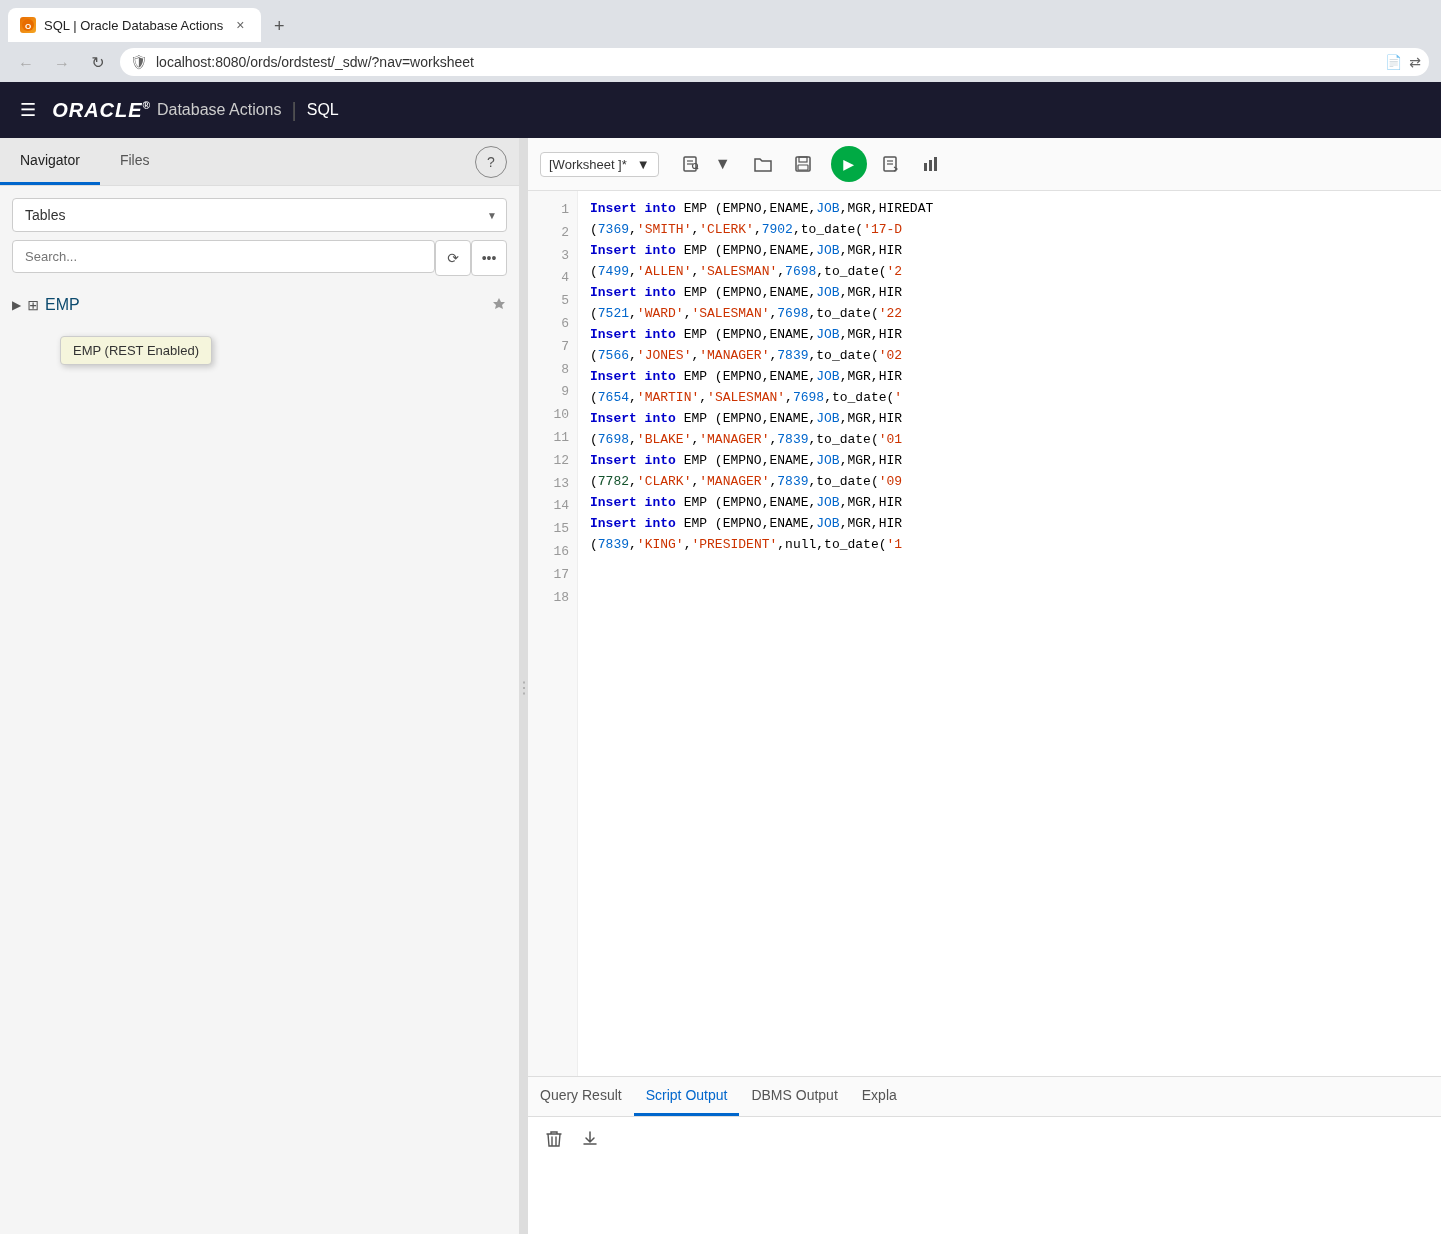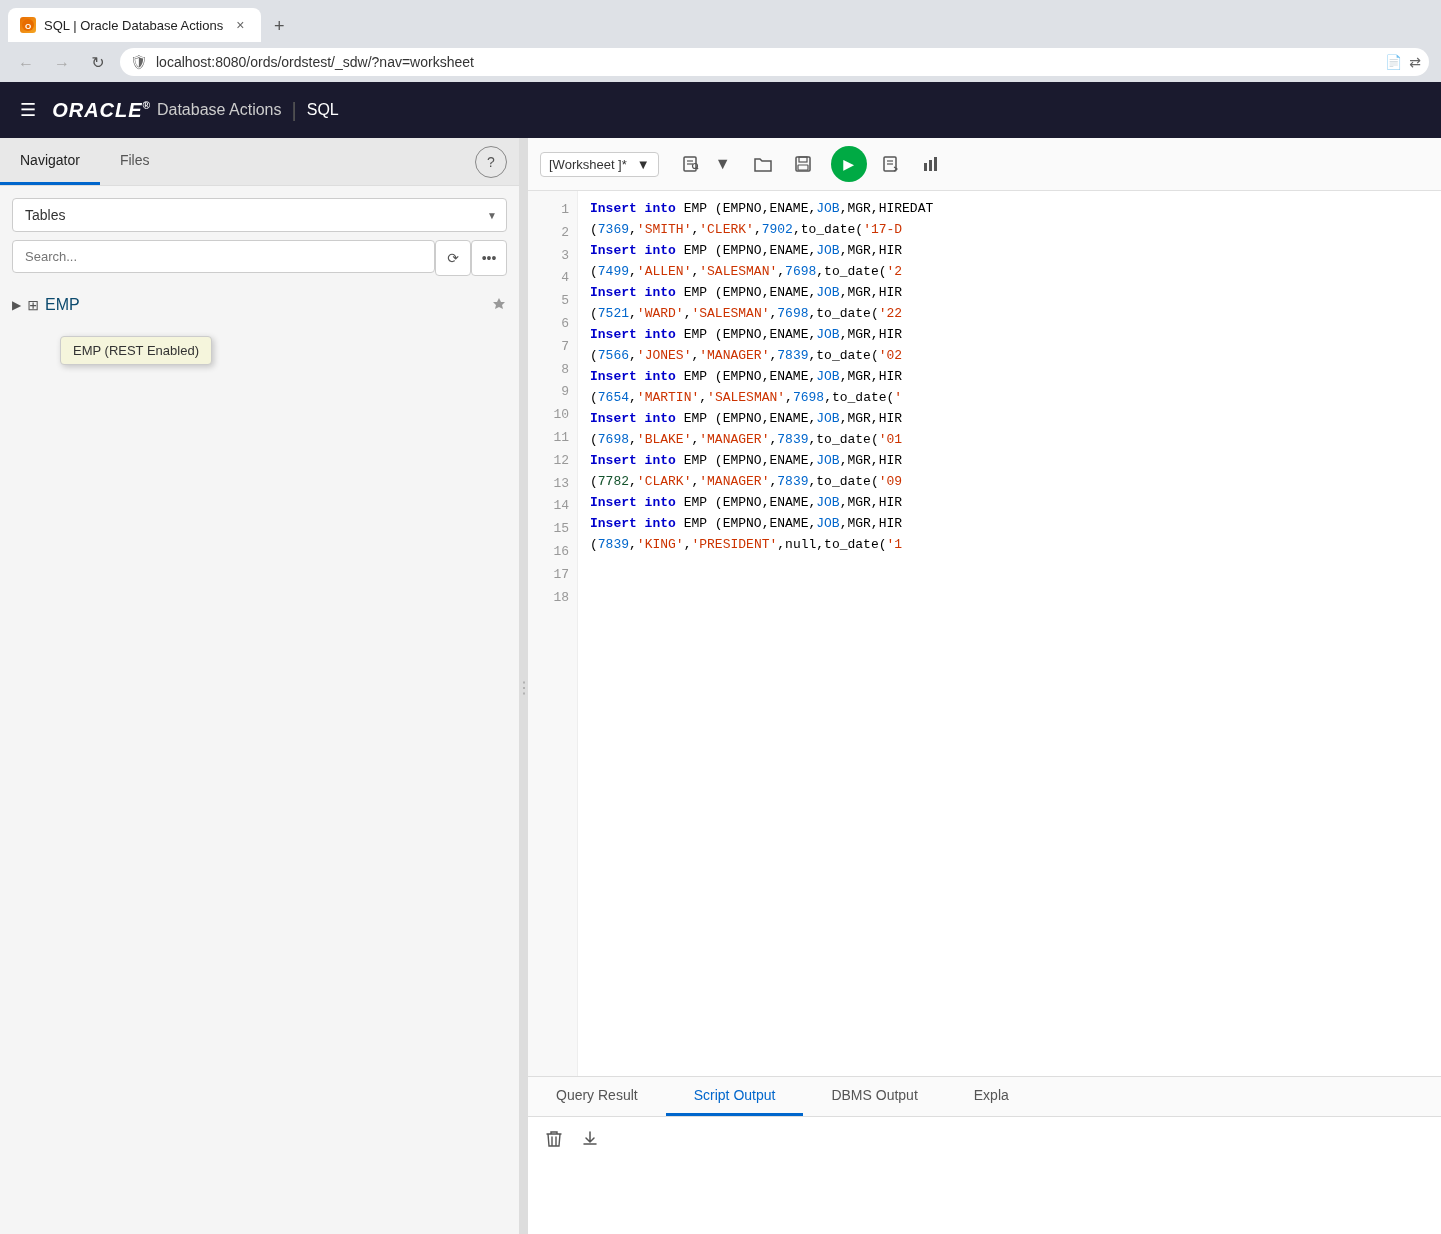--- a/index.html
+++ b/index.html
@@ -74,21 +74,21 @@
     
     .code-editor { flex: 1; display: flex; overflow: hidden; font-family: 'Courier New', Courier, monospace; font-size: 13px; background: #fff; min-height: 400px; }
     .line-numbers { padding: 8px 0; background: #f8f8f8; border-right: 1px solid #eee; min-width: 50px; text-align: right; color: #999; font-size: 13px; user-select: none; }
     .line-num { padding: 1px 8px; line-height: 1.6; display: block; }
     .code-content { flex: 1; padding: 8px 12px; overflow: auto; line-height: 1.6; white-space: nowrap; }
     .code-line { display: block; height: 21px; } 
 
     
     .bottom-panel { height: 160px; border-top: 1px solid #ddd; display: flex; flex-direction: column; background: #fff; }
     .bottom-tabs { display: flex; border-bottom: 1px solid #ddd; background: #fafafa; }
-    .bottom-tab { padding: 10px 28px; font-size: 14px; color: #555; cursor: pointer; border-bottom: 3px solid transparent; }
+    .bottom-tab { padding: 10px 12px; font-size: 14px; color: #555; cursor: pointer; border-bottom: 3px solid transparent; }
     .bottom-tab.active { color: #0066cc; border-bottom: 3px solid #0066cc; font-weight: 500; }
     .bottom-toolbar { padding: 8px 12px; display: flex; gap: 8px; }
     .bottom-icon-btn { width: 28px; height: 28px; display: flex; align-items: center; justify-content: center; cursor: pointer; color: #555; font-size: 14px; border-radius: 4px; }
   </style>
 </head>
 <body>
 
 <div class="browser-chrome">
   <div class="tab-bar">
     <div class="tab">

